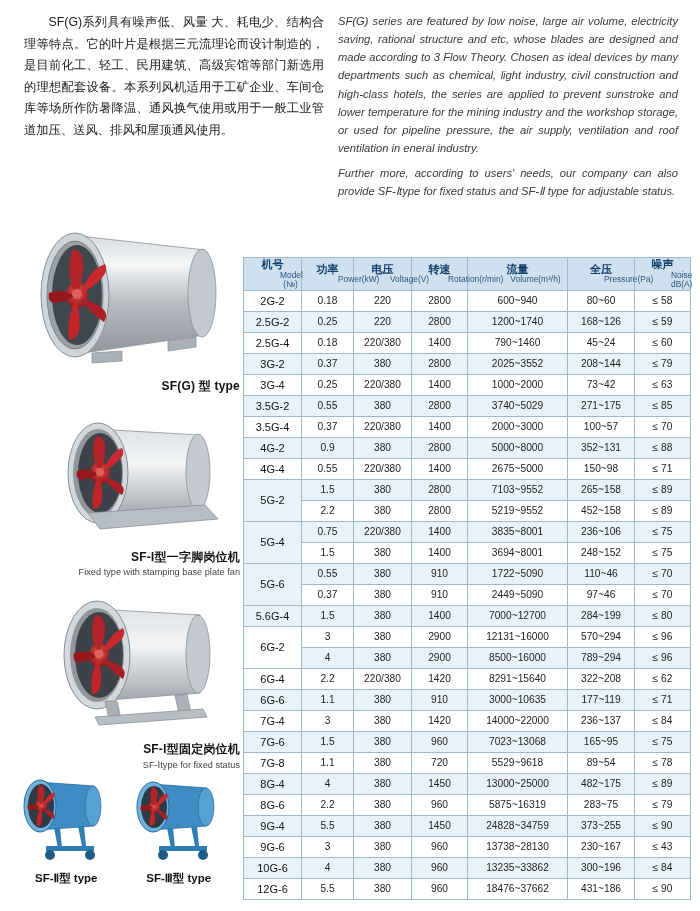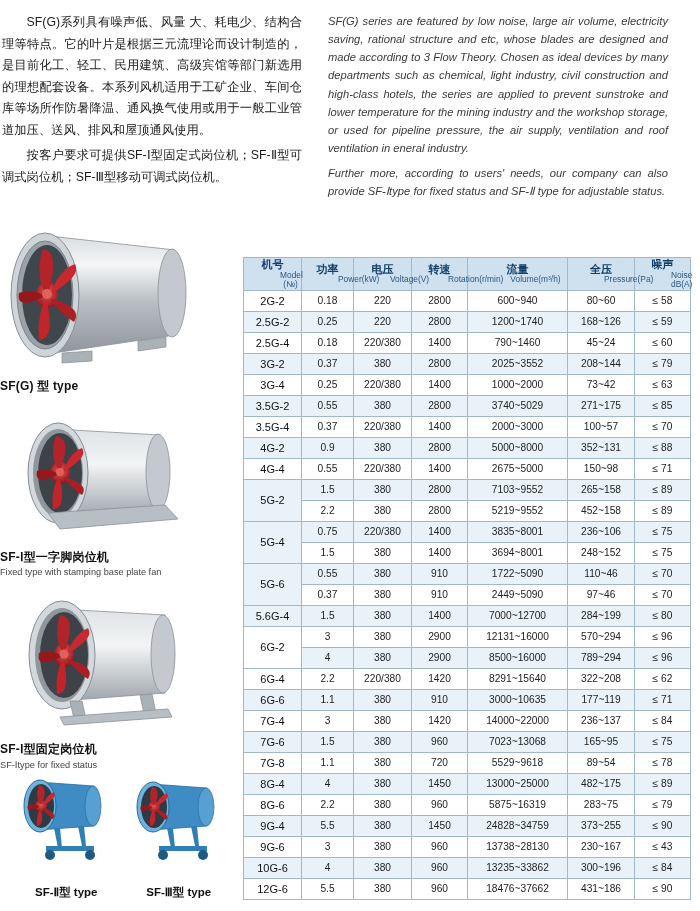--- a/index.html
+++ b/index.html
@@ -17,23 +17,23 @@
   }
   .page {
     position: relative;
     width: 700px;
     height: 911px;
   }
 
   
   .top-text {
     display: flex;
-    padding: 12px 14px 0 2px;
+    padding: 12px 14px 0 24px;
     box-sizing: border-box;
-    gap: 26px;
+    gap: 14px;
   }
   .col-cn {
     width: 300px;
     font-size: 12.3px;
     line-height: 1.75;
     color: #1a1a1a;
     text-align: justify;
   }
   .col-cn p {
     margin: 0 0 4px 0;
@@ -52,21 +52,21 @@
   }
 
   
   .left-col {
     position: absolute;
     left: 0;
     top: 205px;
     width: 240px;
   }
   .fig {
-    text-align: left;
+    text-align: right;
     margin-bottom: 6px;
   }
   .fig-caption-main {
     font-size: 12px;
     font-weight: bold;
     color: #111;
     margin-top: 4px;
     letter-spacing: .2px;
   }
   .fig-caption-sub {
@@ -143,33 +143,32 @@
     top: 770px;
     width: 225px;
     display: flex;
     justify-content: space-around;
     align-items: flex-end;
   }
   .bottom-fig { text-align: center; }
   .bottom-cap {
     font-size: 11.5px;
     font-weight: bold;
-    margin-top: 19px;
+    margin-top: 5px;
     color: #111;
   }
 </style>
 </head>
 <body>
 
 <div class="page">
 
   <div class="top-text">
     <div class="col-cn">
       <p>SF(G)系列具有噪声低、风量 大、耗电少、结构合理等特点。它的叶片是根据三元流理论而设计制造的，是目前化工、轻工、民用建筑、高级宾馆等部门新选用的理想配套设备。本系列风机适用于工矿企业、车间仓库等场所作防暑降温、通风换气使用或用于一般工业管道加压、送风、排风和屋顶通风使用。</p>
-      <p>按客户要求可提供SF-Ⅰ型固定式岗位机；SF-Ⅱ型可调式岗位机；SF-Ⅲ型移动可调式岗位机。</p>
     </div>
     <div class="col-en">
       <p>SF(G) series are featured by low noise, large air volume, electricity saving, rational structure and etc, whose blades are designed and made according to 3 Flow Theory. Chosen as ideal devices by many departments such as chemical, light industry, civil construction and high-class hotels, the series are applied to prevent sunstroke and lower temperature for the mining industry and the workshop storage, or used for pipeline pressure, the air supply, ventilation and roof ventilation in eneral industry.</p>
       <p>Further more, according to users' needs, our company can also provide SF-Ⅰtype for fixed status and SF-Ⅱ type for adjustable status.</p>
     </div>
   </div>
 
   <div class="left-col">
 
     <div class="fig">

